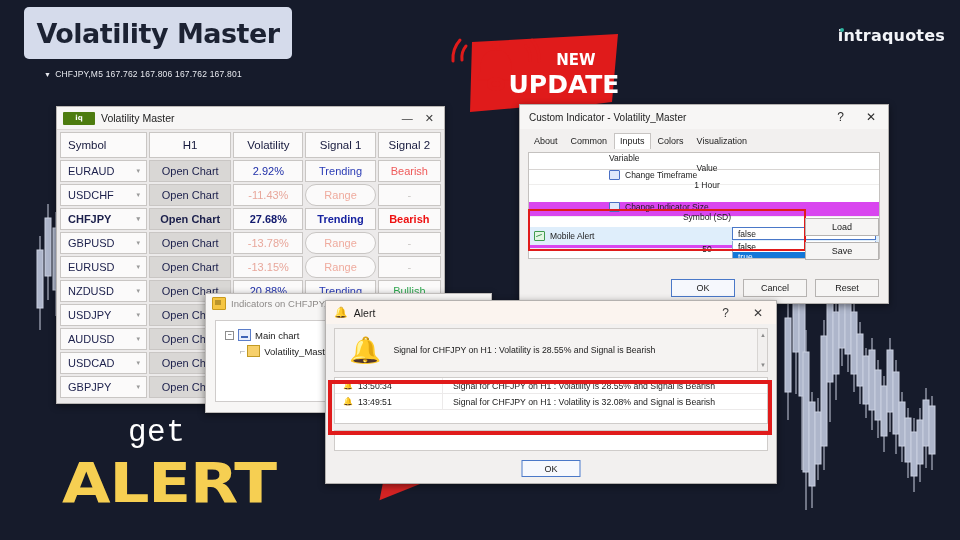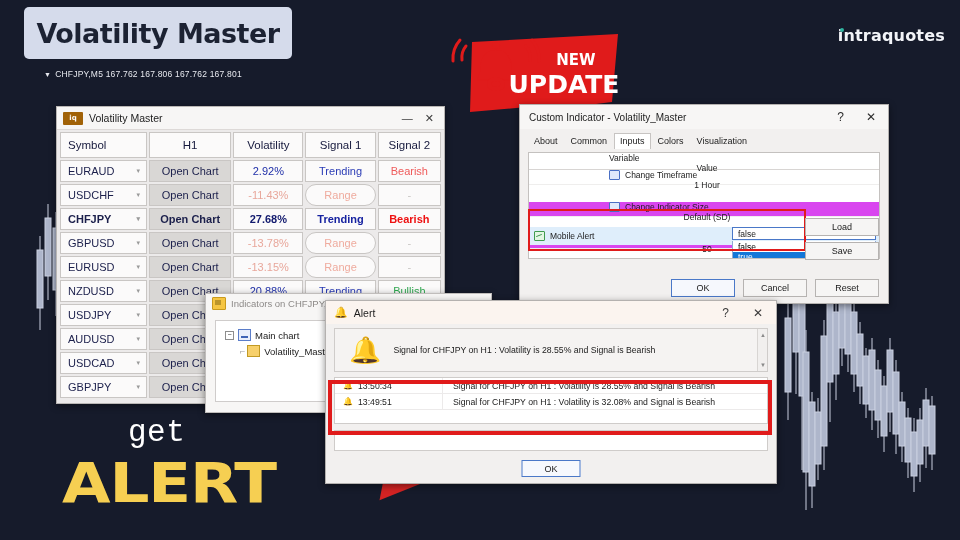--- a/index.html
+++ b/index.html
@@ -61,21 +61,21 @@
   }
   .tb-btns{margin-left:auto;display:flex;align-items:center;gap:12px;padding-right:10px;
            font-size:11px;color:#3b3b3b;}
   .tb-btns div{cursor:default;line-height:1;}
 
   
   #vm{left:56px;top:106px;width:387px;height:296px;background:#eceaea;
       border:1px solid #b9b6b4;}
   #vm .win-tb{background:#f7f6f5;height:22px;border-bottom:1px solid #ddd9d7;}
   #vm .appicon{
-    width:20px;height:13px;background:#a16207;color:#fff;font-size:7px;
+    width:32px;height:13px;background:#4d7c0f;color:#fff;font-size:7px;
     font-weight:bold;display:flex;align-items:center;justify-content:center;
     border-radius:1px;margin-right:6px;font-family:"DejaVu Sans", sans-serif;
   }
   #vm .wt{font-size:10.5px;color:#222;}
   .grid{padding:2px 3px 3px 3px;}
   .grow{display:flex;gap:2px;margin-bottom:2px;height:22px;}
   .cell{
     border:1px solid #c9c6c4;background:#fbfafa;
     display:flex;align-items:center;justify-content:center;
     font-size:11px;color:#1b1f4b;box-sizing:border-box;
@@ -471,21 +471,21 @@
               <div class="vico"></div>
               <span>Change Timeframe</span>
             </div>
             <div class="tc2">1 Hour</div>
           </div>
           <div class="trow alt">
             <div class="tc1">
               <div class="vico"></div>
               <span>Change Indicator Size</span>
             </div>
-            <div class="tc2">Default (SD)</div>
+            <div class="tc2">Symbol (SD)</div>
           </div>
           <div class="trow alt">
             <div class="tc1">
               <div class="vico"></div>
               <span>Dashboard y position (0-200)</span>
             </div>
             <div class="tc2">50</div>
           </div>
         </div>
 

